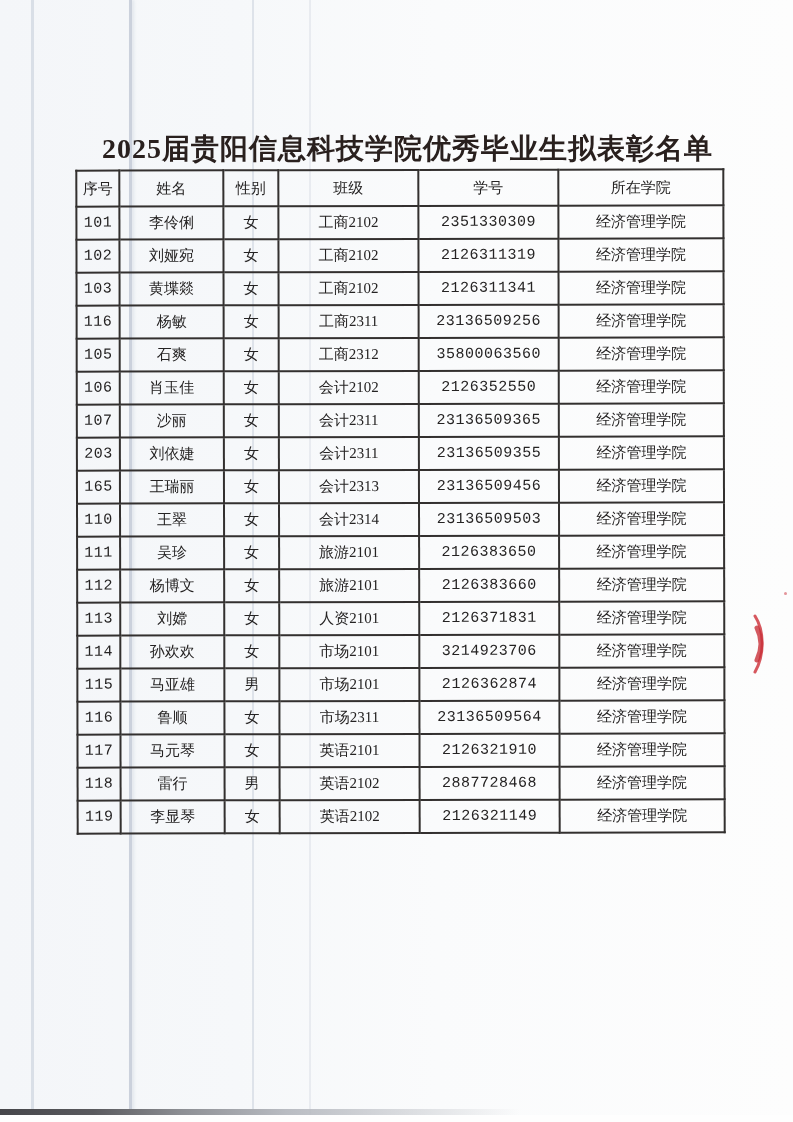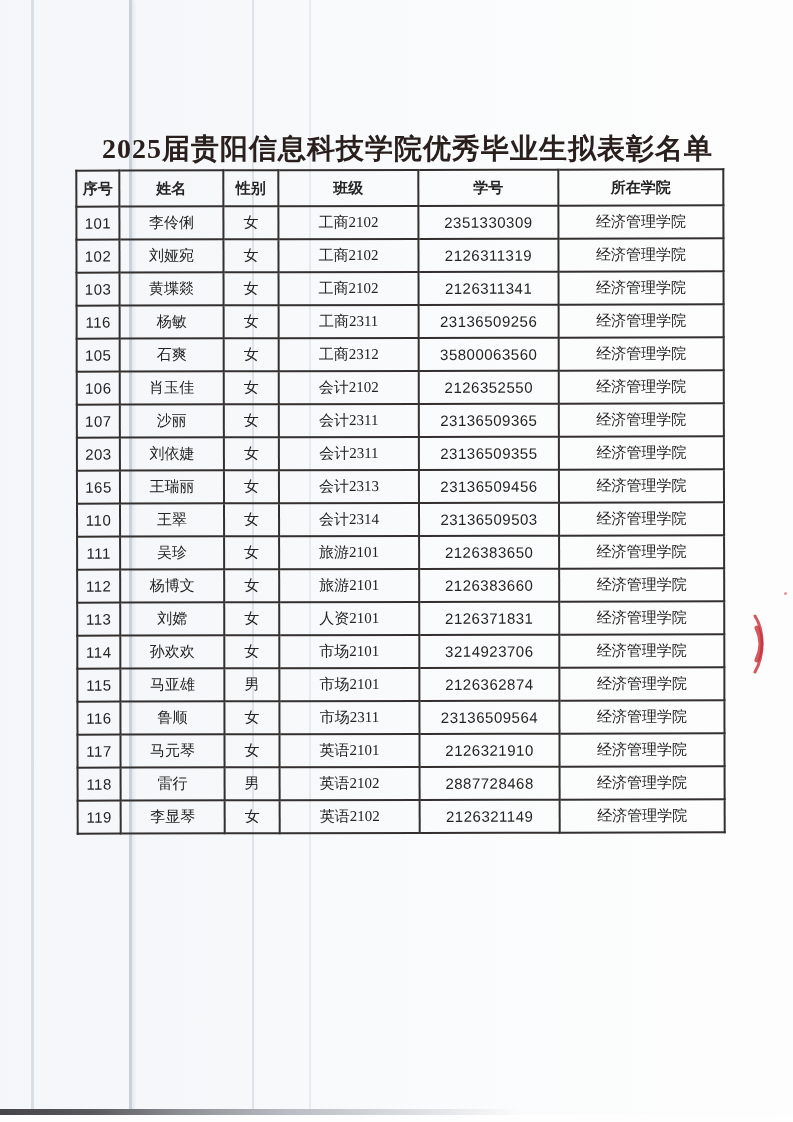--- a/index.html
+++ b/index.html
@@ -37,23 +37,23 @@
     position:absolute;left:76px;top:169px;width:647px;
     border-collapse:collapse;table-layout:fixed;
     transform:rotate(-0.12deg);
     font-size:15px;color:#252323;
   }
   table.roster th, table.roster td{
     border:2px solid #33302f;
     text-align:center;vertical-align:middle;
     padding:0;overflow:hidden;white-space:nowrap;
   }
-  table.roster thead th{height:34px;font-size:15px;font-weight:bold;}
+  table.roster thead th{height:34px;font-size:15px;font-weight:normal;}
   table.roster tbody td{height:31px;font-weight:normal;}
-  table.roster td.num{font-family:Liberation Sans, sans-serif;letter-spacing:0.5px;}
+  table.roster td.num{font-family:Liberation Mono, monospace;letter-spacing:0.5px;}
   
   .pen-mark{position:absolute;left:751px;top:614px;width:20px;height:60px;}
   .pen-dot{position:absolute;left:784px;top:592px;width:3px;height:3px;border-radius:50%;background:rgba(208,62,72,0.55);}
 </style>
 </head>
 <body>
 
 <div class="page">
 
   <div class="streak s1"></div>

